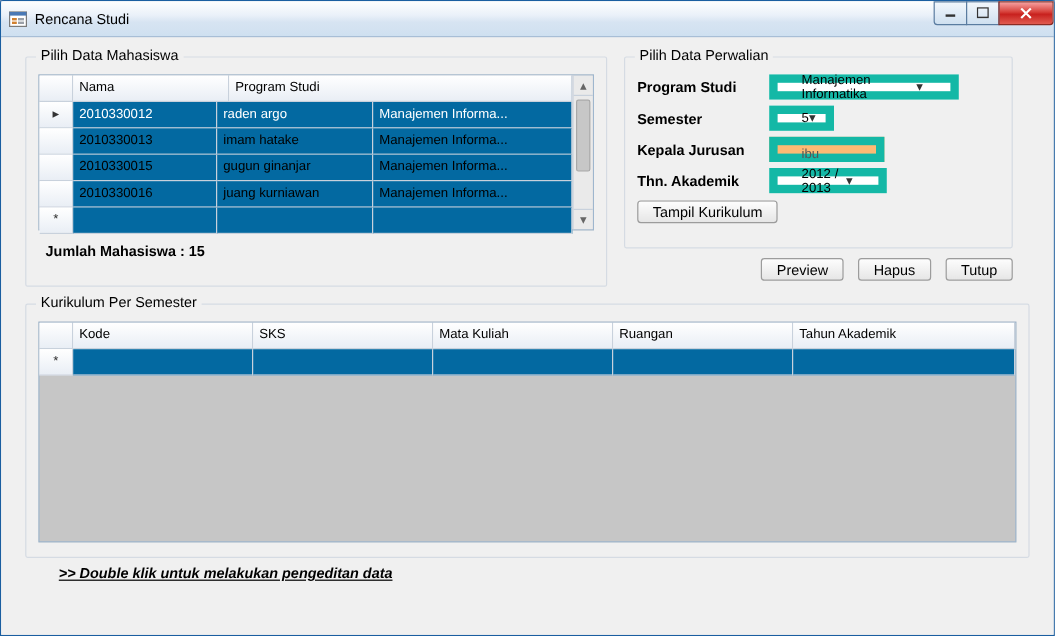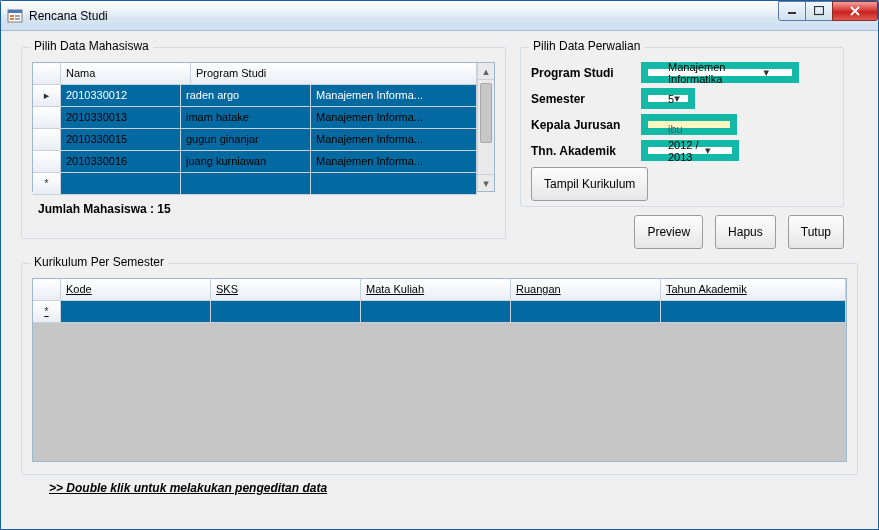--- a/index.html
+++ b/index.html
@@ -85,31 +85,31 @@
   .form-row label { width:110px; font-weight:bold; font-size:12px; }
   .combo, .textfield {
     font-family:Tahoma,Arial,sans-serif; font-size:11px; height:21px;
     border:7px solid #14b8a6; background:#fff; padding:2px 20px;
   }
   .combo { display:flex; align-items:center; justify-content:space-between; }
   .combo .arrow { width:14px; text-align:center; color:#333; }
   .combo.w-large { width:158px; }
   .combo.w-small { width:38px; }
   .combo.w-med { width:98px; }
-  .textfield.readonly { background:#fef9c3; color:#555; width:96px; }
+  .textfield.readonly { background:#fdba74; color:#555; width:96px; }
   .btn {
     font-family:"Comic Sans MS",cursive,sans-serif; font-size:12px;
     background:linear-gradient(180deg,#fdfdfd,#e6e6e6);
     border:1px solid #9c9c9c; border-radius:3px; padding:3px 12px;
-    height:34px; display:inline-flex; align-items:center; justify-content:center;
+    height:19px; display:inline-flex; align-items:center; justify-content:center;
     cursor:default;
   }
   .row-actions-right { flex:1; display:flex; gap:12px; padding-left:0px; padding-top:8px; }
   .gb-kur { margin-top:14px; width:100%; height:212px; }
-  .dg2 { height:184px;text-decoration:underline; }
+  .dg2 { height:184px; }
   .hint { font-style:italic; font-weight:bold; font-size:12px; margin-top:6px; padding-left:28px;text-decoration:underline; }
   .star-row .dg-rowhdr { font-family:Arial,sans-serif; }
   .dg-body .dg-row .dg-cell { background:#0369a1; }
   .dg-filler { flex:1; background:#9a9a9a; opacity:.25; }
 </style>
 </head>
 <body>
 
 <div class="window">
 

